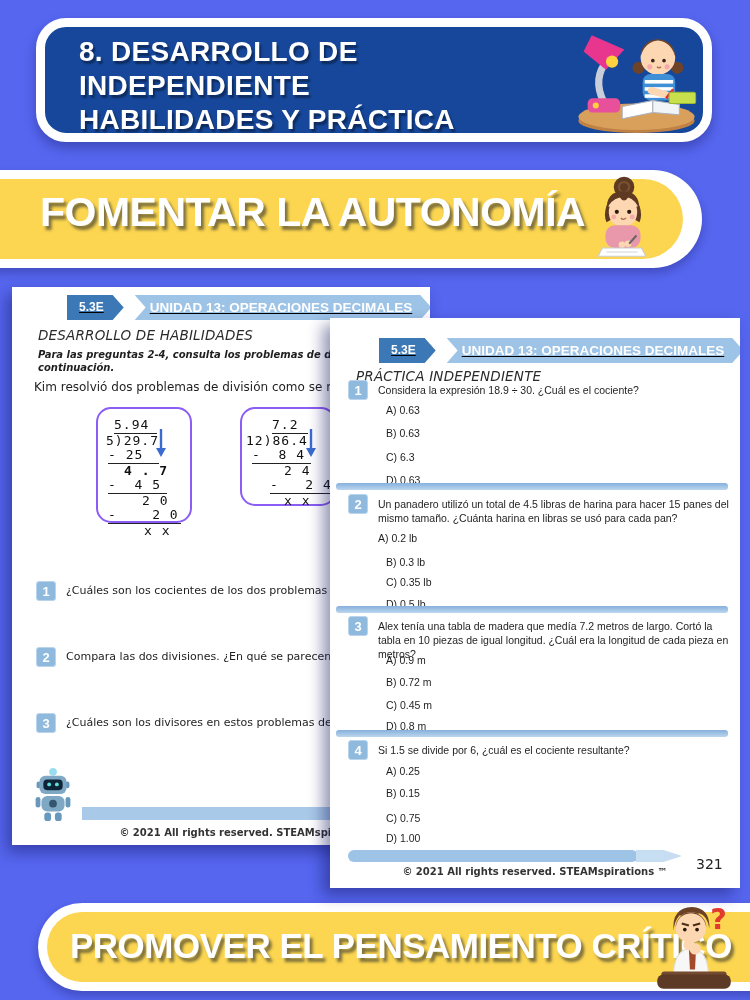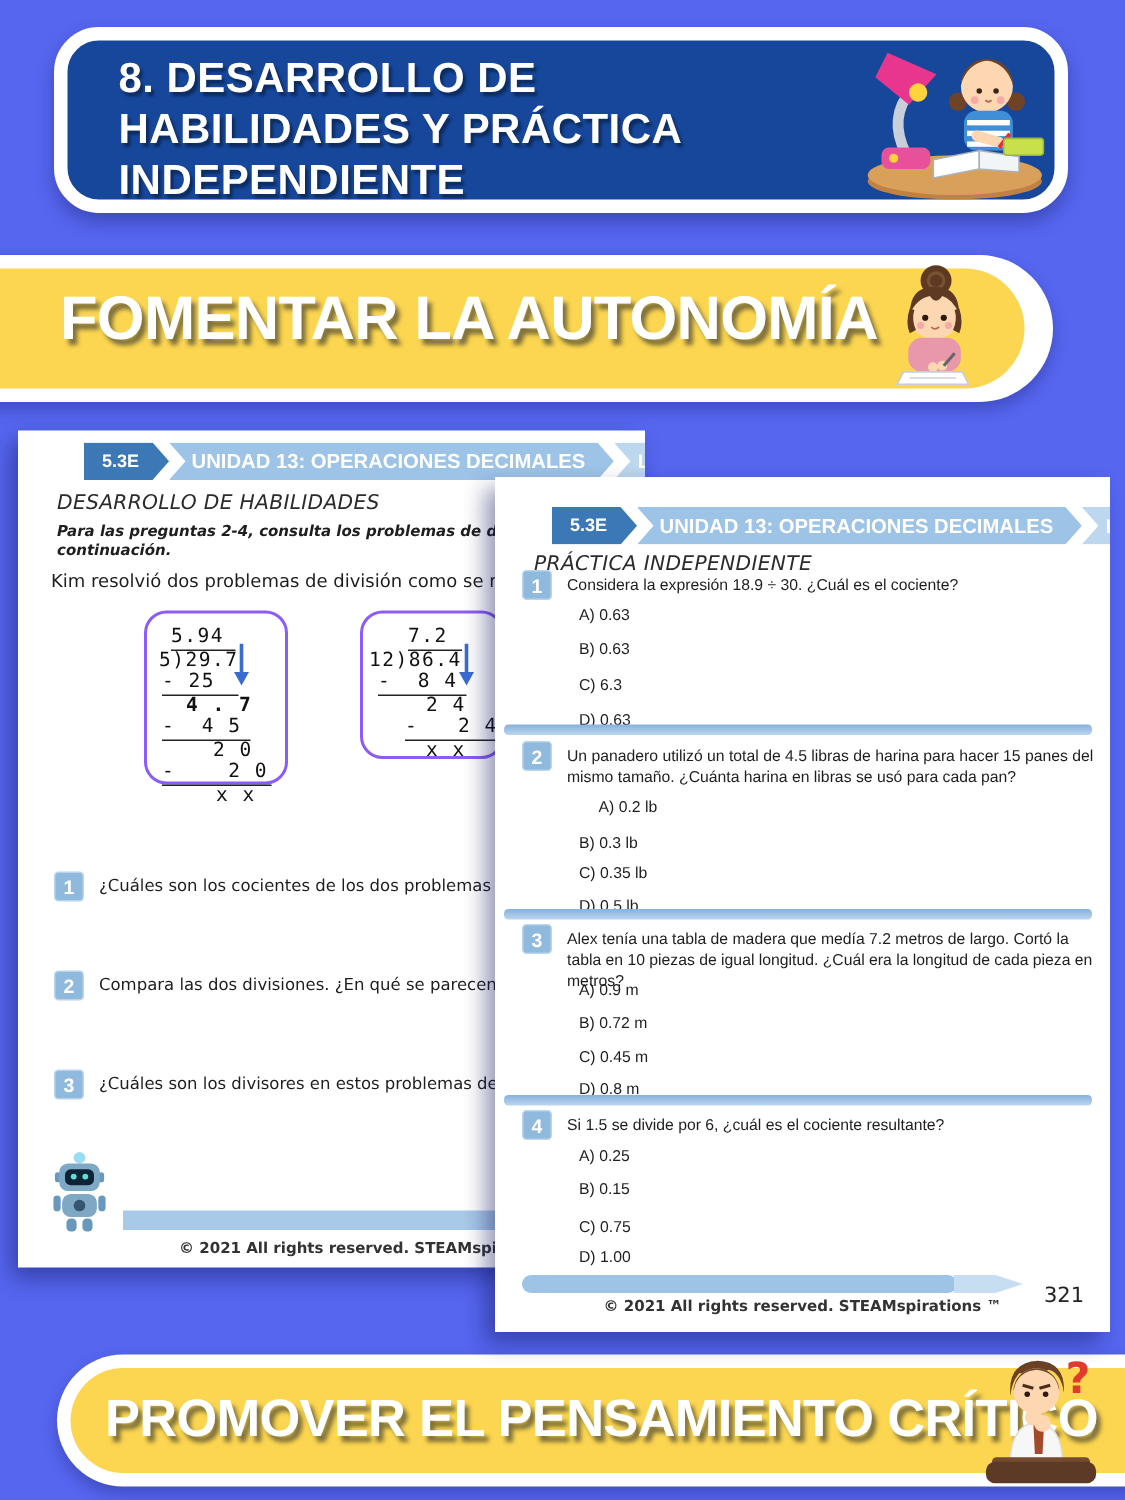--- a/index.html
+++ b/index.html
@@ -33,21 +33,21 @@
   .banner-bottom-art{position:absolute;left:650px;top:902px;width:88px;height:98px;}
 
   
   .page{position:absolute;background:#fff;overflow:hidden;}
   .page-left{left:12px;top:287px;width:418px;height:558px;z-index:2;
     box-shadow:-5px 7px 14px rgba(15,20,90,.45);}
   .page-right{left:330px;top:318px;width:410px;height:570px;z-index:3;
     box-shadow:-7px 7px 14px rgba(15,20,90,.45);}
 
   
-  .tabs{position:absolute;display:flex;align-items:flex-end;height:25px;gap:0;}
+  .tabs{position:absolute;display:flex;align-items:flex-end;height:25px;gap:11px;text-decoration:underline;}
   .tab-start{width:24px;background:#1D3D6F;
     clip-path:polygon(0 0,60% 0,100% 50%,60% 100%,0 100%);}
   .tab-seg{color:#fff;font-weight:bold;line-height:25px;white-space:nowrap;}
   .tab-code{background:#3C78B5;font-size:12px;padding:0 20px 0 12px;
     clip-path:polygon(0 0,calc(100% - 11px) 0,100% 50%,calc(100% - 11px) 100%,0 100%);}
   .tab-unit{background:#9DC3E6;font-size:13.5px;padding:0 19px 0 15px;
     clip-path:polygon(0 0,calc(100% - 11px) 0,100% 50%,calc(100% - 11px) 100%,0 100%,11px 50%);}
   .tab-lesson{background:#BDD7EE;font-size:13px;padding:0 20px 0 16px;
     clip-path:polygon(0 0,calc(100% - 11px) 0,100% 50%,calc(100% - 11px) 100%,0 100%,11px 50%);}
 
@@ -94,22 +94,22 @@
   .robot{position:absolute;left:20px;top:480px;width:42px;height:56px;}
 </style>
 </head>
 <body>
 
 <div class="app">
 
   <div class="header-box">
     <div class="header-title">
       <div>8. DESARROLLO DE</div>
+      <div>INDEPENDIENTE</div>
       <div>HABILIDADES Y PRÁCTICA</div>
-      <div>INDEPENDIENTE</div>
     </div>
     <svg class="header-art" viewBox="0 0 125 106">
       <ellipse cx="64" cy="94" rx="57" ry="12" fill="#C08244"></ellipse>
       <ellipse cx="64" cy="90" rx="57" ry="13" fill="#D9A05B"></ellipse>
       <path d="M32 76 Q20 52 36 34" stroke="#C9CFDA" stroke-width="7" fill="none"></path>
       <polygon points="20,10 52,24 34,44 12,26" fill="#E8368F"></polygon>
       <circle cx="40" cy="36" r="6" fill="#FFD23E"></circle>
       <rect x="16" y="72" width="32" height="14" rx="5" fill="#E8509B"></rect>
       <circle cx="24" cy="79" r="3" fill="#FFD23E"></circle>
       <circle cx="66" cy="42" r="6" fill="#6F4328"></circle>
@@ -247,21 +247,21 @@
     <div class="opt" style="left:56px;top:86px;">A) 0.63</div>
     <div class="opt" style="left:56px;top:109px;">B) 0.63</div>
     <div class="opt" style="left:56px;top:133px;">C) 6.3</div>
     <div class="opt" style="left:56px;top:156px;">D) 0.63</div>
     <div class="qdivider" style="top:165px;"></div>
 
     <div class="q" style="left:18px;top:176px;">
       <div class="qbadge">2</div>
       <div class="qtext-r">Un panadero utilizó un total de 4.5 libras de harina para hacer 15 panes del mismo tamaño. ¿Cuánta harina en libras se usó para cada pan?</div>
     </div>
-    <div class="opt" style="left:69px;top:214px;">A) 0.2 lb</div>
+    <div class="opt" style="left:48px;top:214px;">A) 0.2 lb</div>
     <div class="opt" style="left:56px;top:238px;">B) 0.3 lb</div>
     <div class="opt" style="left:56px;top:258px;text-align:center;">C) 0.35 lb</div>
     <div class="opt" style="left:56px;top:280px;">D) 0.5 lb</div>
     <div class="qdivider" style="top:288px;"></div>
 
     <div class="q" style="left:18px;top:298px;">
       <div class="qbadge">3</div>
       <div class="qtext-r">Alex tenía una tabla de madera que medía 7.2 metros de largo. Cortó la tabla en 10 piezas de igual longitud. ¿Cuál era la longitud de cada pieza en metros?</div>
     </div>
     <div class="opt" style="left:56px;top:336px;">A) 0.9 m</div>

